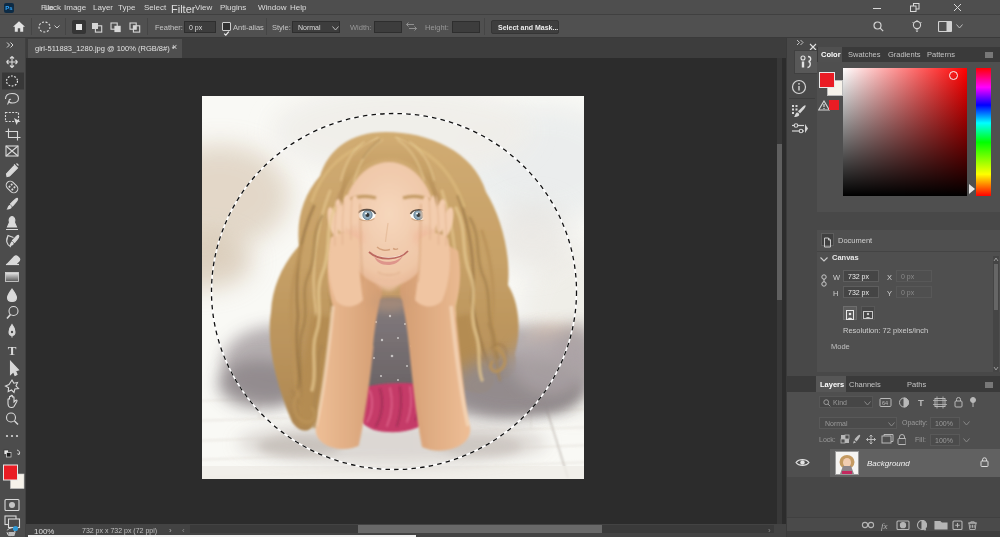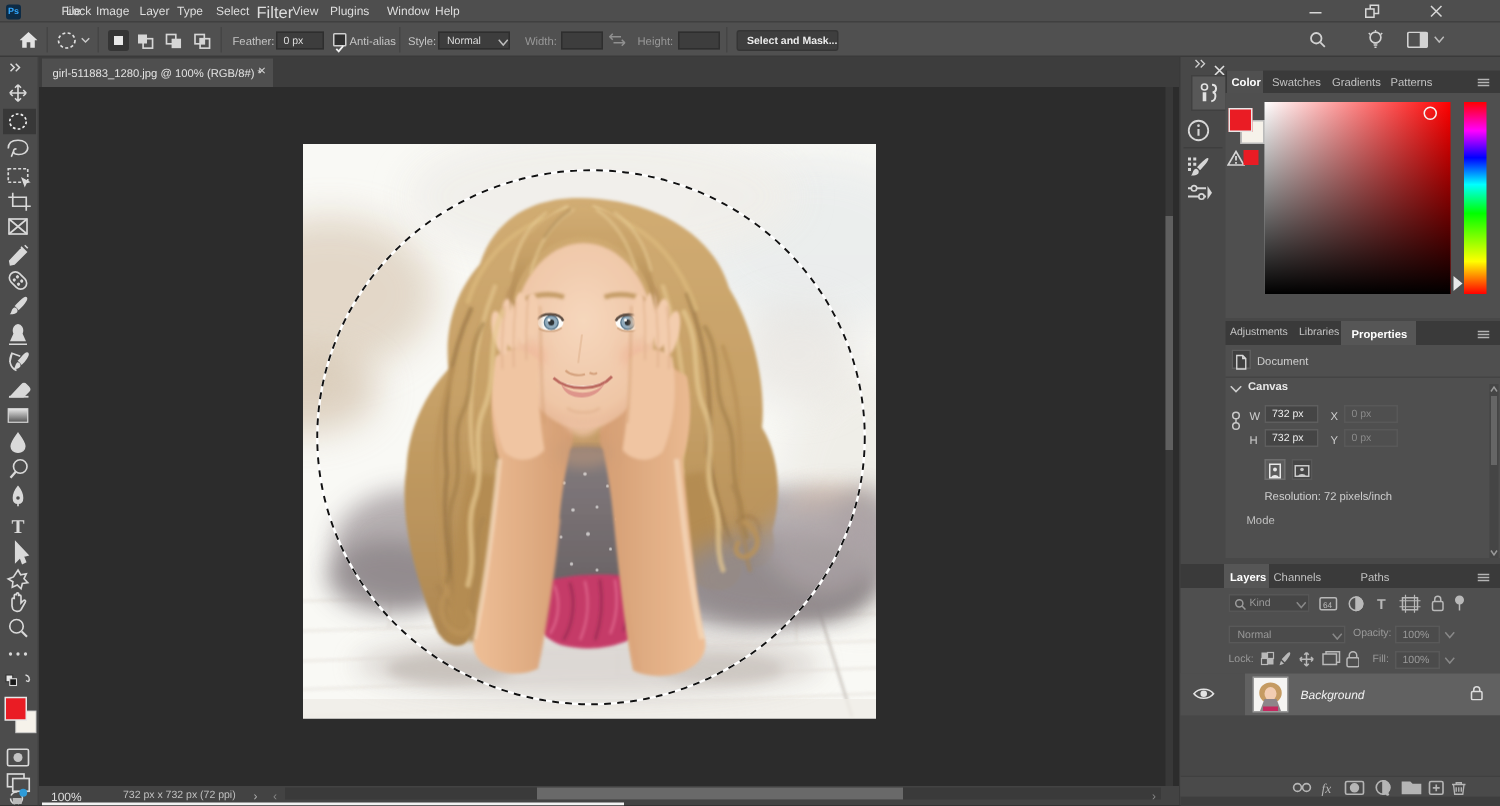--- a/index.html
+++ b/index.html
@@ -516,29 +516,20 @@
 
       <div class="abs" style="left:26px;top:6px;width:124px;height:128px;background-image:linear-gradient(to bottom, rgba(0,0,0,0), #000), linear-gradient(to right, #fff, #ff0000);"></div>
       <div class="abs" style="left:132px;top:9px;width:9px;height:9px;border:1.3px solid #f5f5f5;border-radius:50%;"></div>
 
       <div class="abs" style="left:159px;top:6px;width:15px;height:128px;background:linear-gradient(to bottom, #ff0000 0%, #ff00ff 15%, #0000ff 29%, #00ffff 43%, #00ff00 58%, #ffff00 83%, #ff0000 100%);"></div>
       <svg class="abs" style="left:151px;top:122px;" width="8" height="10">
           <path d="M1 0 L7 5 L1 10 Z" fill="#e8e8e8"></path>
         </svg>
     </div>
 
-    <div class="abs" style="left:30px;top:176px;width:184px;height:16px;background:#3a3a3a;">
-      <span class="abs" style="left:3px;top:4px;color:#c3c3c3;font-size:7px;">Adjustments</span>
-      <span class="abs" style="left:49px;top:4px;color:#c3c3c3;font-size:7px;">Libraries</span>
-      <div class="abs" style="left:77px;top:0;width:50px;height:16px;background:#565656;"></div>
-      <span class="abs" style="left:84px;top:4px;color:#fff;font-size:7.5px;font-weight:bold;">Properties</span>
-      <svg class="abs" style="left:168px;top:6px;" width="8" height="6">
-          <path d="M0 1 H8 M0 3 H8 M0 5 H8" stroke="#b5b5b5" stroke-width="1"></path>
-        </svg>
-    </div>
     <div class="abs" style="left:30px;top:192px;width:184px;height:142px;background:#4f4f4f;">
       <div class="abs" style="left:4px;top:3px;width:13px;height:13px;background:#404040;border:1px solid #5e5e5e;">
         <svg width="11" height="11" viewBox="0 0 11 11">
             <path d="M2.5 1 H6.5 L8.5 3 V10 H2.5 Z M6.5 1 V3 H8.5" fill="none" stroke="#d8d8d8" stroke-width="0.9"></path>
           </svg>
       </div>
       <span class="abs" style="left:21px;top:6px;color:#cfcfcf;font-size:7.5px;">Document</span>
       <div class="abs" style="left:0;top:21px;width:184px;height:1px;background:#444;"></div>
       <svg class="abs" style="left:3px;top:27px;" width="8" height="5">
           <path d="M0.5 0.5 L4 4 L7.5 0.5" fill="none" stroke="#ccc" stroke-width="1.1"></path>

